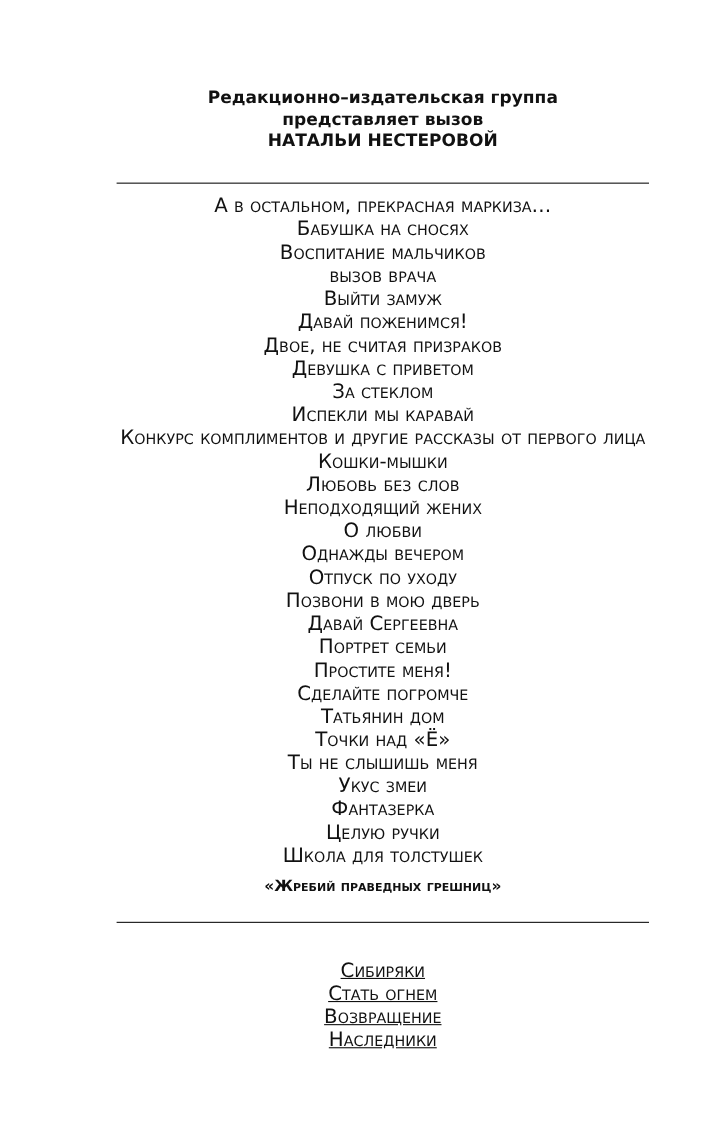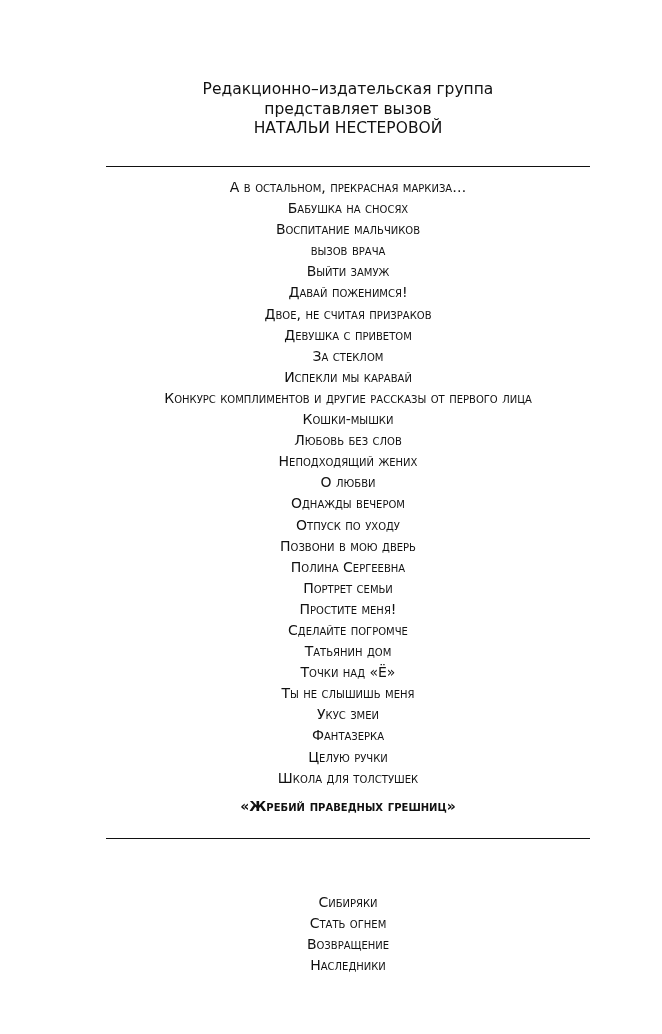--- a/index.html
+++ b/index.html
@@ -1,27 +1,27 @@
 <!DOCTYPE html>
 <html><head>
 <meta charset="utf-8">
 <style>
   html, body { margin: 0; padding: 0; background: #ffffff; }
   body { width: 662px; height: 1034px; position: relative; overflow: hidden;
          font-family: "DejaVu Sans", "Liberation Sans", sans-serif; color: #111111; }
   .page { position: absolute; left: 106px; width: 484px; top: 0; }
   .header { position: absolute; top: 80px; left: 0; width: 484px; text-align: center;
-            font-weight: normal; font-size: 15.5px; line-height: 19.7px; }
+            font-weight: bold; font-size: 15.5px; line-height: 19.7px; }
   .rule { position: absolute; left: 0; width: 484px; height: 0; border-top: 1.4px solid #111111; }
   .rule-1 { top: 166px; }
   .rule-2 { top: 838px; }
   .list { position: absolute; left: -20px; width: 524px; text-align: center; margin: 0; padding: 0; list-style: none; }
   .list-1 { top: 177px; }
-  .list-2 { top: 892px; }
-  .item { font-size: 14px; line-height: 21.1px; font-variant: small-caps; white-space: nowrap; }
+  .list-2 { top: 872px; text-decoration: underline; }
+  .item { font-size: 18px; line-height: 21.1px; font-variant: small-caps; white-space: nowrap; }
   .series-title { position: absolute; top: 796px; left: 0; width: 484px; text-align: center;
                   font-weight: bold; font-size: 14px; line-height: 20px; font-variant: small-caps; }
 </style>
 </head>
 <body>
 
 <div class="page">
   <div class="header">
     <div>Редакционно–издательская группа</div>
     <div>представляет вызов</div>
@@ -42,21 +42,21 @@
     <li class="item">За стеклом</li>
     <li class="item">Испекли мы каравай</li>
     <li class="item">Конкурс комплиментов и другие рассказы от первого лица</li>
     <li class="item">Кошки-мышки</li>
     <li class="item">Любовь без слов</li>
     <li class="item">Неподходящий жених</li>
     <li class="item">О любви</li>
     <li class="item">Однажды вечером</li>
     <li class="item">Отпуск по уходу</li>
     <li class="item">Позвони в мою дверь</li>
-    <li class="item">Полина Сергеевна</li>
+    <li class="item">Давай Сергеевна</li>
     <li class="item">Портрет семьи</li>
     <li class="item">Простите меня!</li>
     <li class="item">Сделайте погромче</li>
     <li class="item">Татьянин дом</li>
     <li class="item">Точки над «Ё»</li>
     <li class="item">Ты не слышишь меня</li>
     <li class="item">Укус змеи</li>
     <li class="item">Фантазерка</li>
     <li class="item">Целую ручки</li>
     <li class="item">Школа для толстушек</li>

